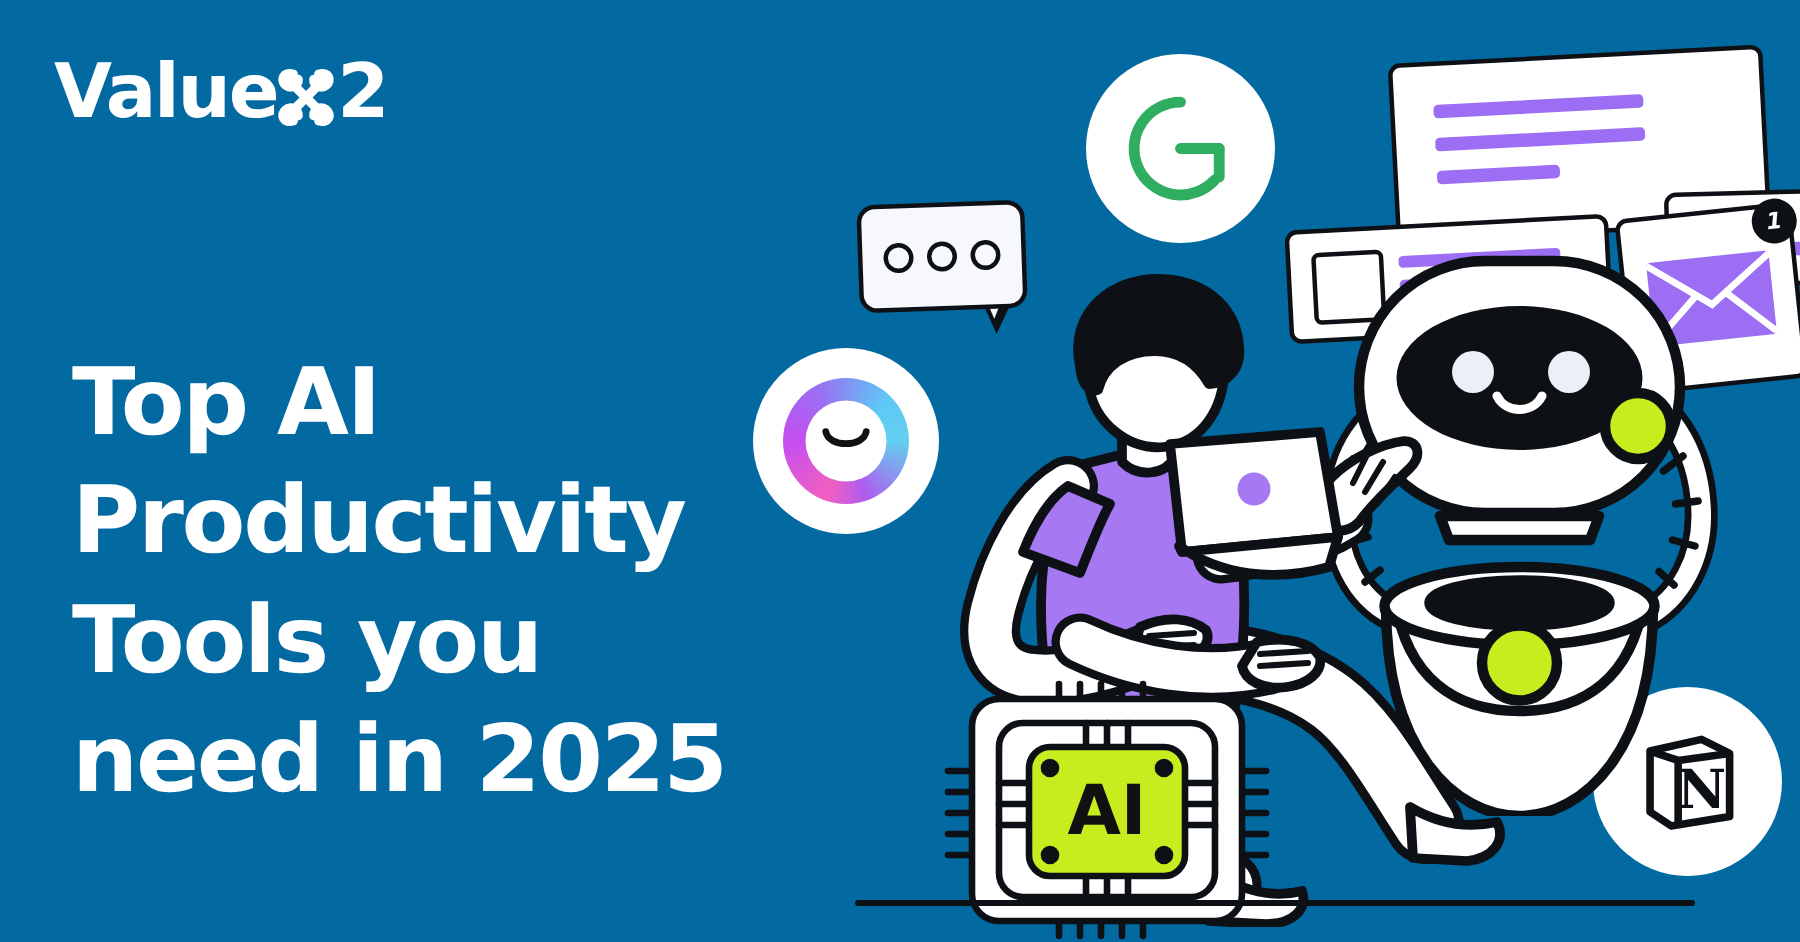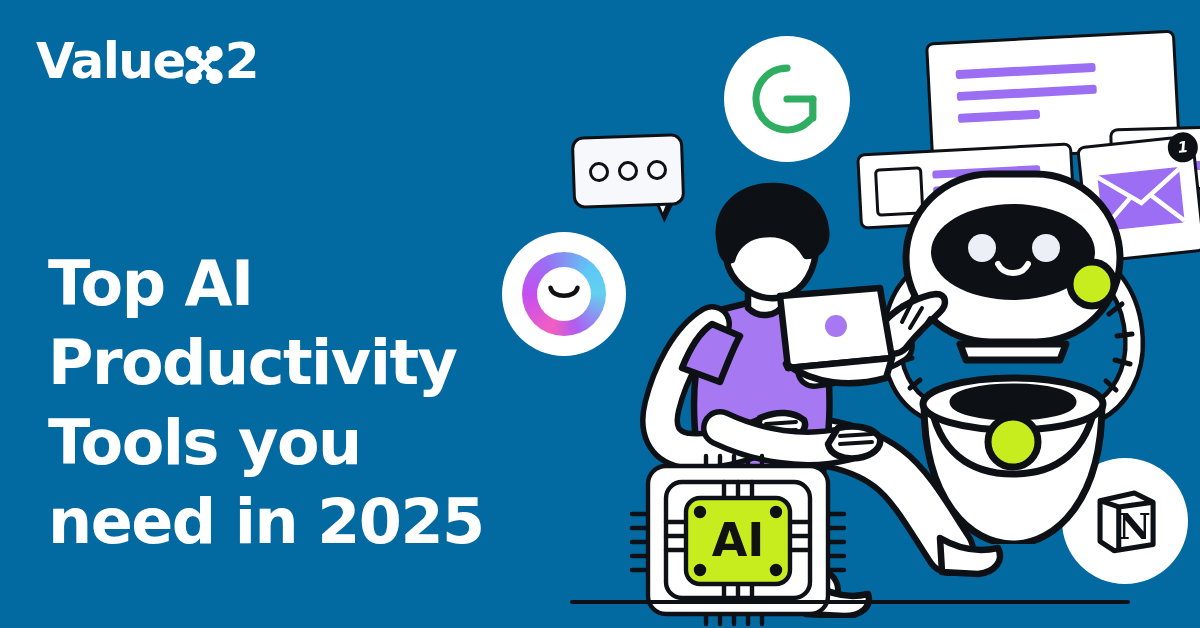--- a/index.html
+++ b/index.html
@@ -52,21 +52,20 @@
     position:absolute;
     left:48px;top:228px;
     width:470px;
     color:#ffffff;
     font-family:"DejaVu Sans", sans-serif;
     font-weight:bold;
     font-size:62px;
     line-height:1.28;
     letter-spacing:-1.5px;
     white-space:pre-line;
-    margin-top:16px;
   }
 
   
   .art{
     position:absolute;
     left:490px;top:0;
     width:710px;height:628px;
   }
   .art > *{position:absolute;}
 

